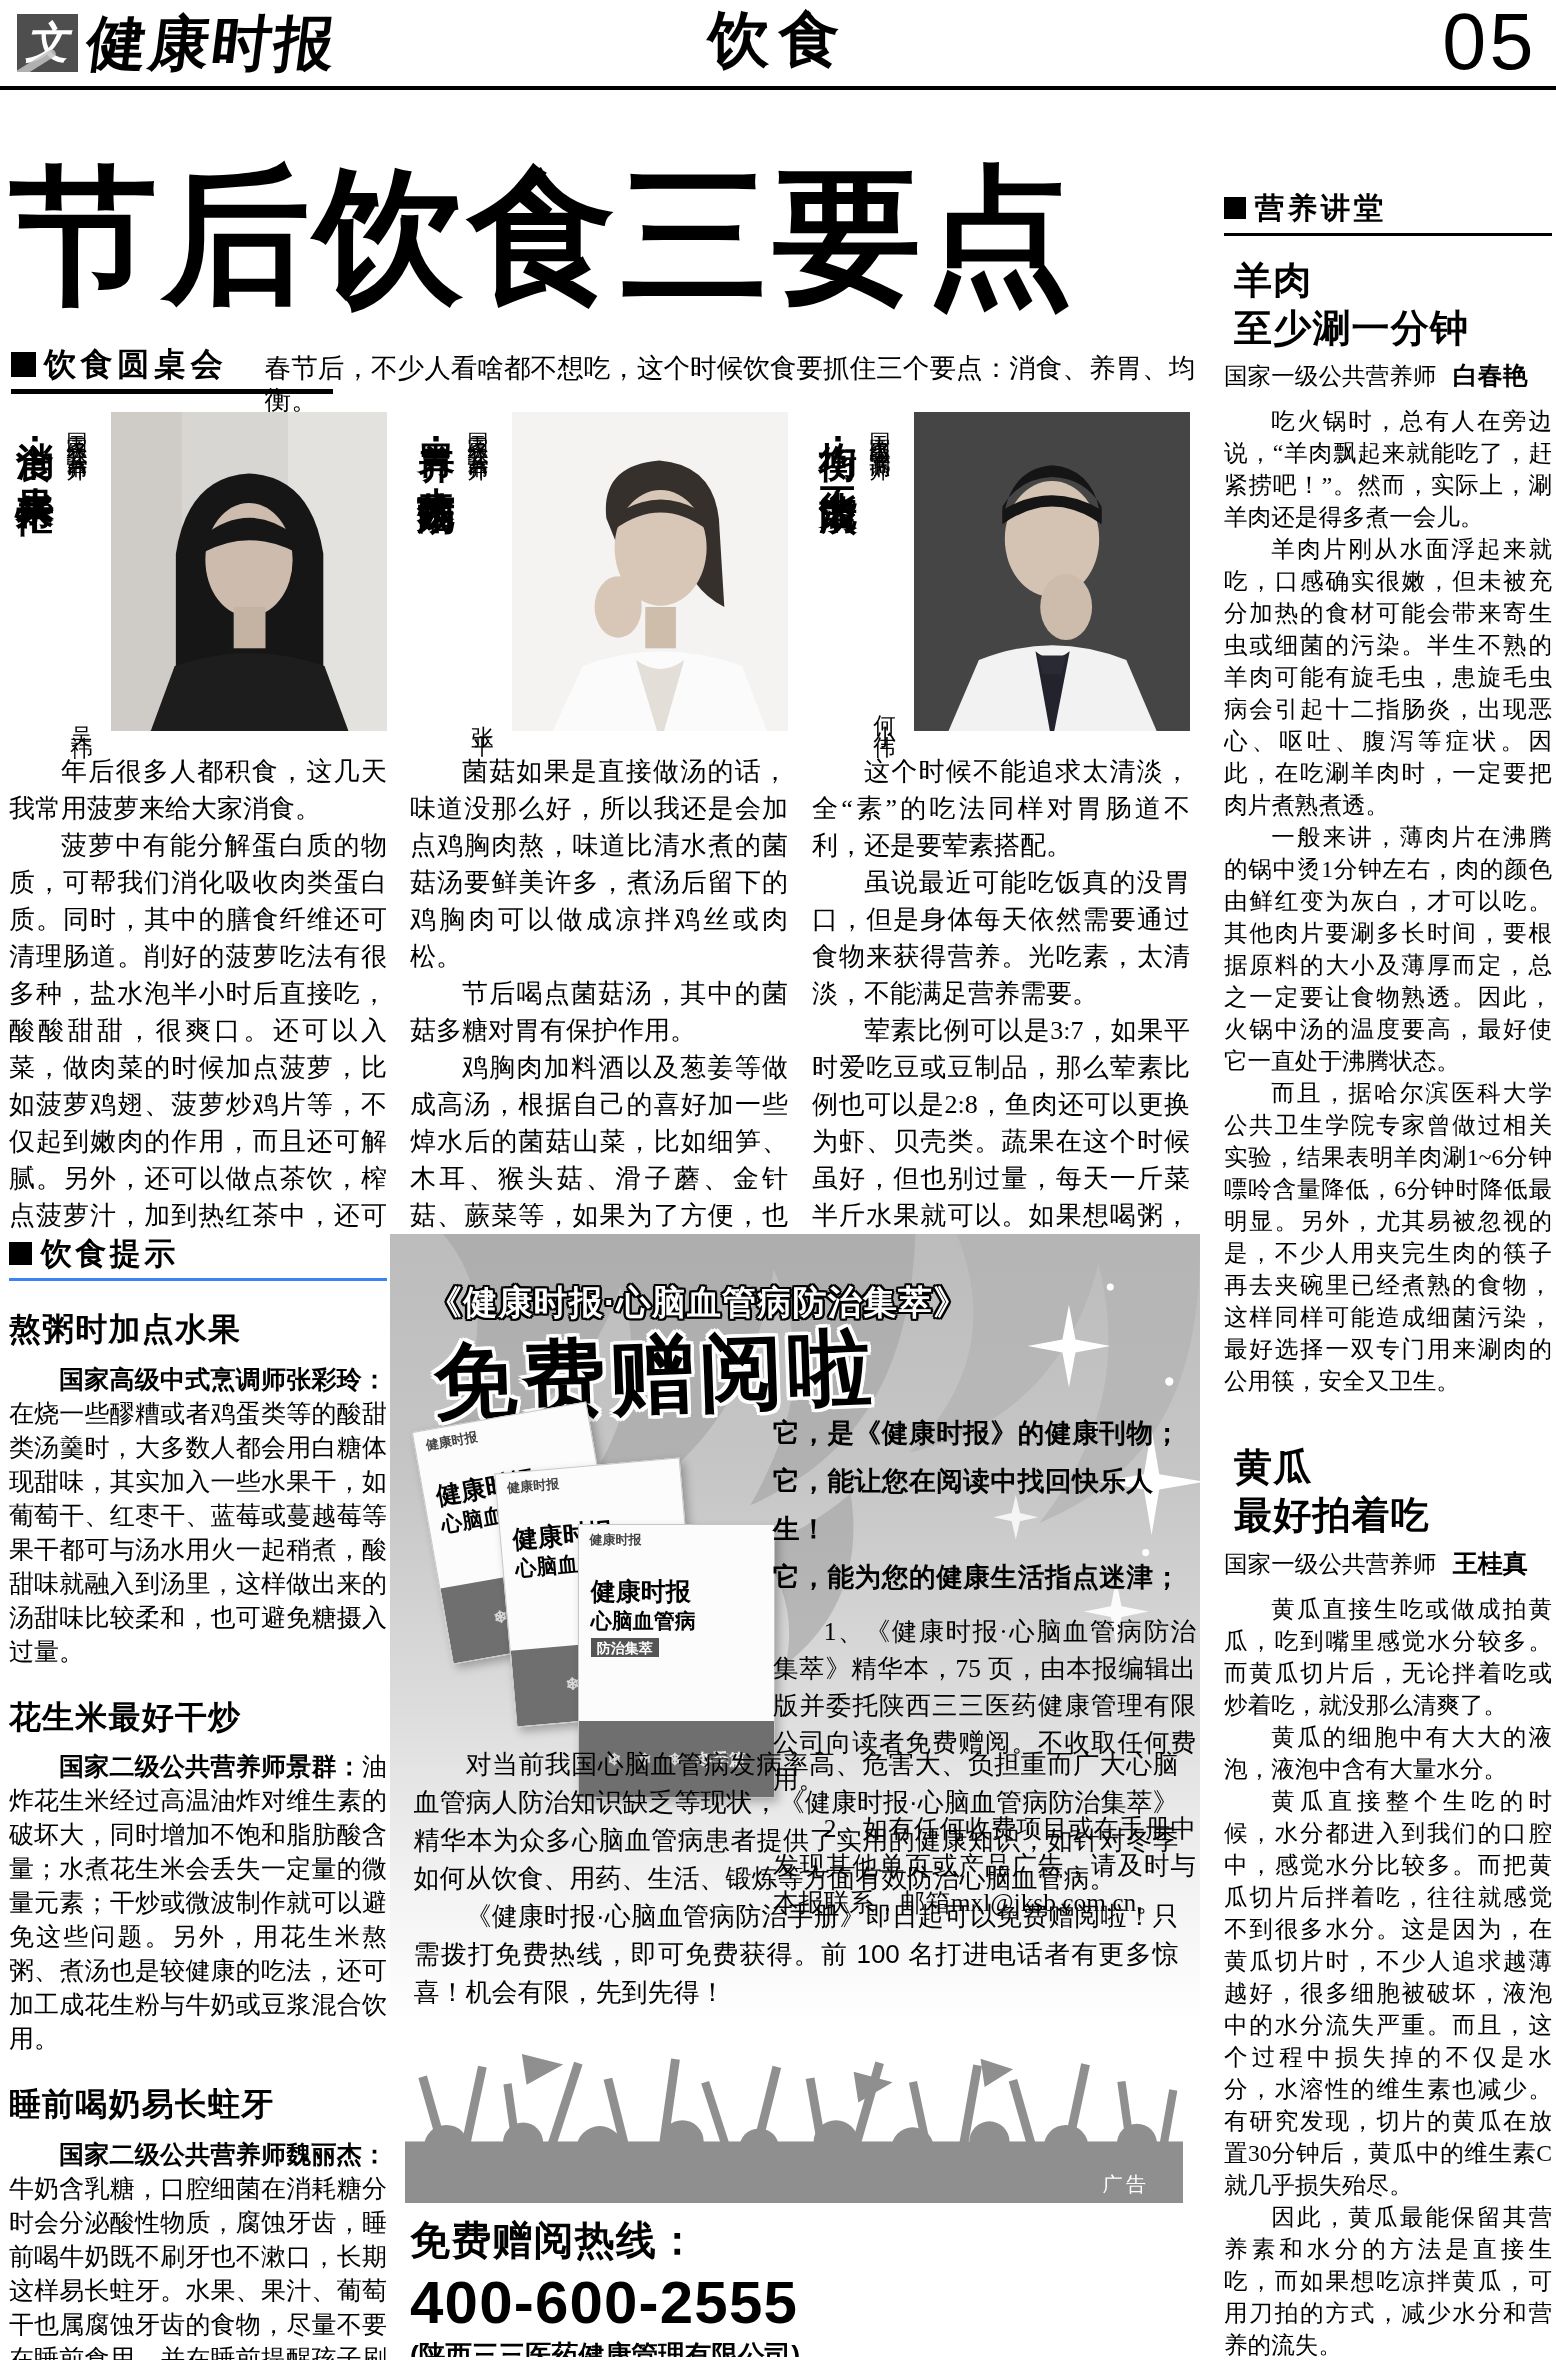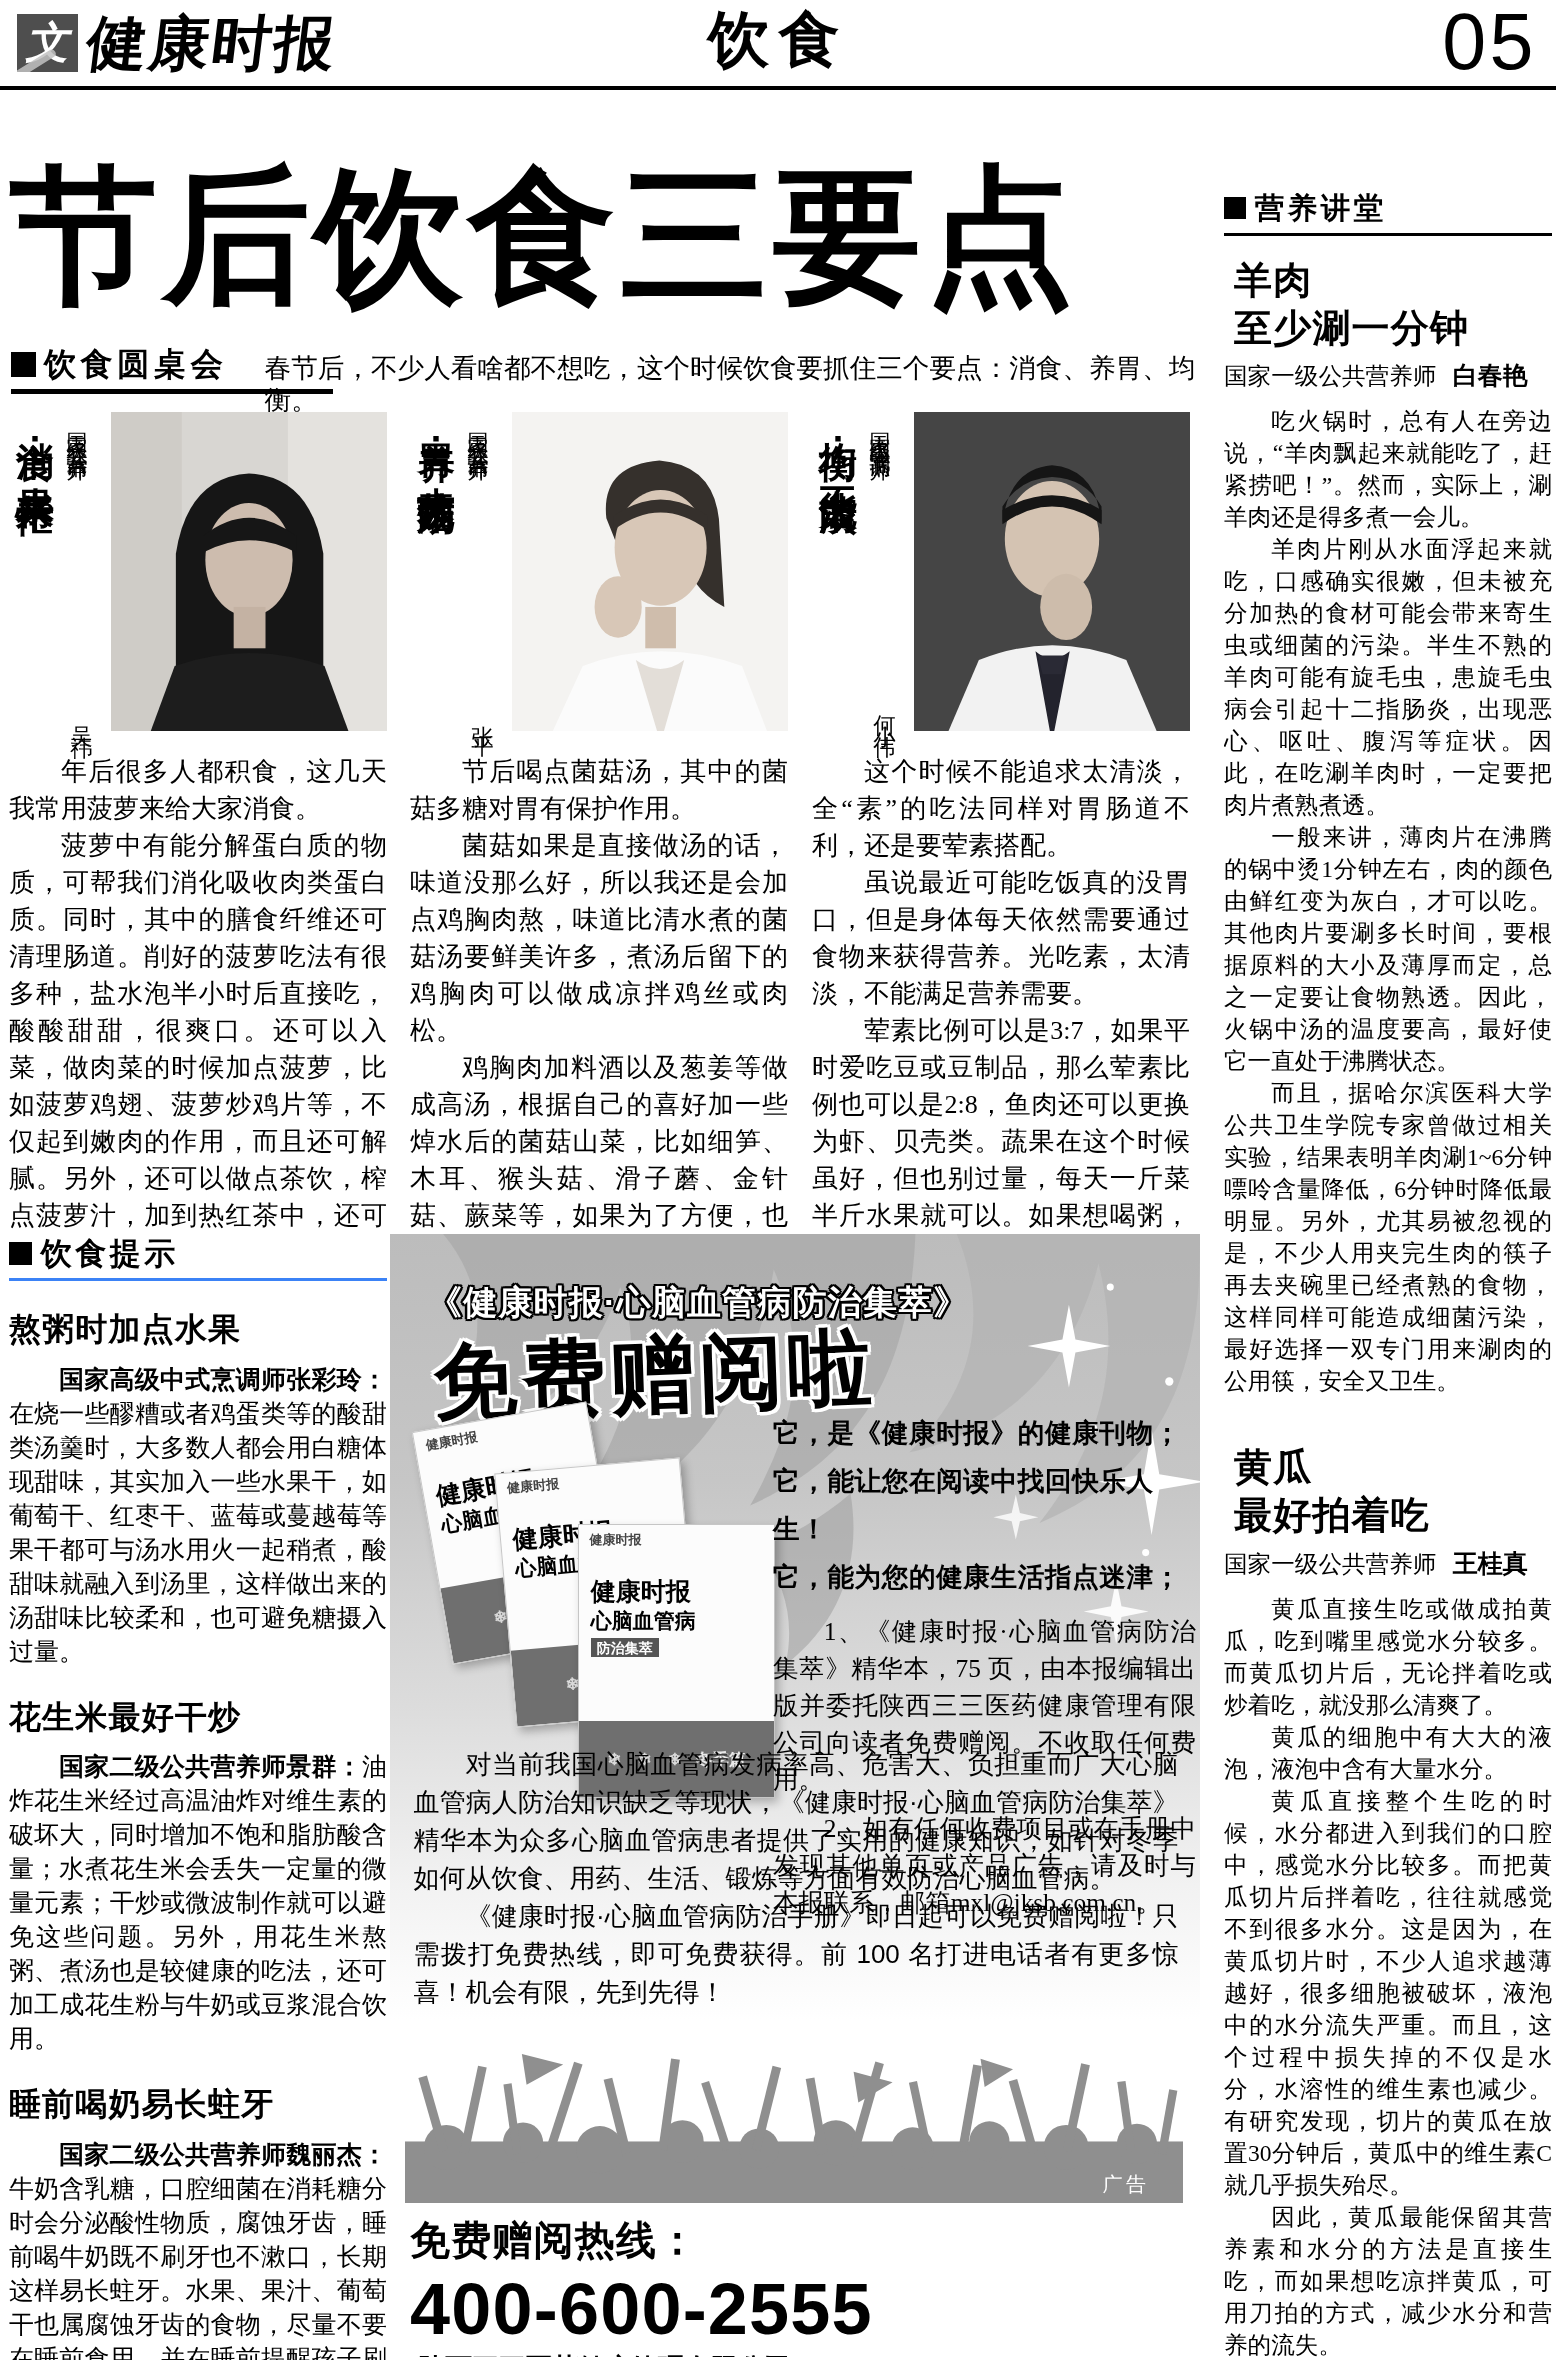--- a/index.html
+++ b/index.html
@@ -84,21 +84,21 @@
   .ad-bullets div{font:900 26.6px/48px "Liberation Sans",sans-serif;letter-spacing:0.6px;}
   .ad-num p{margin:11.8px 0 0;font:400 25.4px/37px "Liberation Serif",serif;text-align:justify;text-indent:2em;}
   .ad-wide{position:absolute;left:23.6px;top:511px;width:765px;font:400 26px/38px "Liberation Sans",sans-serif;text-align:justify;}
   .ad-wide p{margin:0;text-indent:2em;}
   .crowd{position:absolute;left:15.4px;top:814px;width:778px;height:155px;}
   .crowd svg{display:block;width:100%;height:100%;}
   .ad-mark{position:absolute;right:34px;bottom:9.4px;color:#fff;font:400 20px/1 "Liberation Serif",serif;letter-spacing:3.5px;}
   .hotline{position:absolute;left:20px;top:979px;width:779px;display:flex;align-items:baseline;white-space:nowrap;
            font-family:"Liberation Sans",sans-serif;flex-direction:column;}
   .hl-label{font-weight:900;font-size:40px;letter-spacing:1.2px;}
-  .hl-number{font-weight:900;font-size:72px;letter-spacing:1.2px;}
+  .hl-number{font-weight:900;font-size:60px;letter-spacing:1.2px;}
   .hl-company{font-weight:900;font-size:26.6px;}
 
   
   .lecture{position:absolute;left:1224px;top:193px;width:328px;height:2179px;overflow:hidden;}
   .lec-header{display:flex;align-items:center;gap:8.3px;padding-bottom:10px;border-bottom:3px solid #000;}
   .lec-square{width:22.4px;height:22.4px;background:#000;flex:0 0 auto;}
   .lec-title{font:900 29.5px/1 "Liberation Sans",sans-serif;letter-spacing:3.5px;}
   .lec-article h2{margin:20px 10px 0;font:900 38px/48px "Liberation Serif",serif;letter-spacing:1.2px;}
   .lec-byline{margin:11.8px 0 16.5px;display:flex;gap:16.5px;align-items:baseline;font:400 23.6px/1 "Liberation Serif",serif;}
   .lec-author{font:900 25px/1 "Liberation Sans",sans-serif;}
@@ -170,22 +170,22 @@
             <ellipse cx="252" cy="230" rx="78" ry="98" fill="#d8c7b7"></ellipse>
             <path d="M172,200 Q252,140 332,200 L332,176 Q252,120 172,176 Z" fill="#35302c"></path>
             <ellipse cx="180" cy="330" rx="40" ry="52" fill="#d8c7b7"></ellipse>
             <path d="M60,560 L120,430 Q252,380 390,430 L440,560 Z" fill="#fbfbfb"></path>
             <path d="M210,420 L252,560 L292,420 Q252,450 210,420 Z" fill="#e3ded8"></path>
             <rect x="226" y="330" width="52" height="70" fill="#cfbdac"></rect>
           </svg>
         </div>
       </div>
       <div class="expert-body">
+        <p>菌菇如果是直接做汤的话，味道没那么好，所以我还是会加点鸡胸肉熬，味道比清水煮的菌菇汤要鲜美许多，煮汤后留下的鸡胸肉可以做成凉拌鸡丝或肉松。</p>
         <p>节后喝点菌菇汤，其中的菌菇多糖对胃有保护作用。</p>
-        <p>菌菇如果是直接做汤的话，味道没那么好，所以我还是会加点鸡胸肉熬，味道比清水煮的菌菇汤要鲜美许多，煮汤后留下的鸡胸肉可以做成凉拌鸡丝或肉松。</p>
         <p>鸡胸肉加料酒以及葱姜等做成高汤，根据自己的喜好加一些焯水后的菌菇山菜，比如细笋、木耳、猴头菇、滑子蘑、金针菇、蕨菜等，如果为了方便，也可以到超市买袋装的各种花样的菌菇山菜。再打点蛋液淋入锅内做成蛋花，最后加少量盐调味即可。</p>
       </div>
     </div>
 
     <div class="expert e3">
       <div class="expert-head">
         <div class="v-title">均衡：不能太清淡</div>
         <div class="v-byline">国家高级中式烹调师</div>
         <div class="v-name">何小伟</div>
         <div class="photo">

